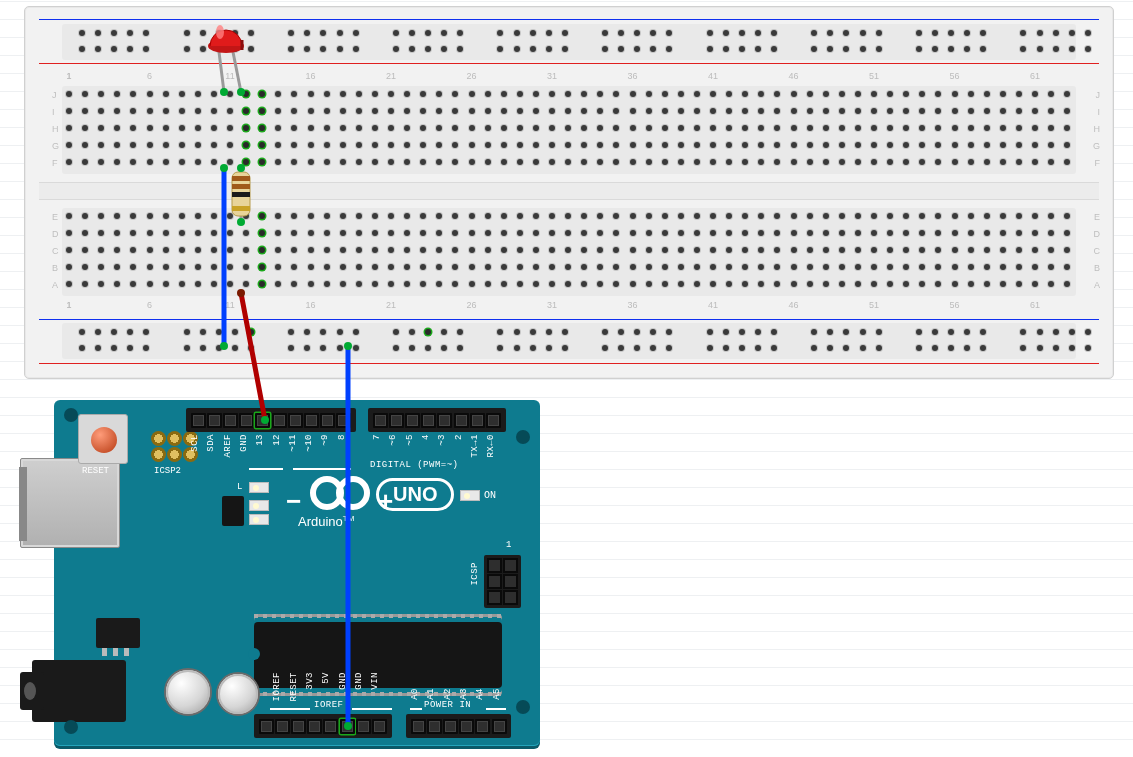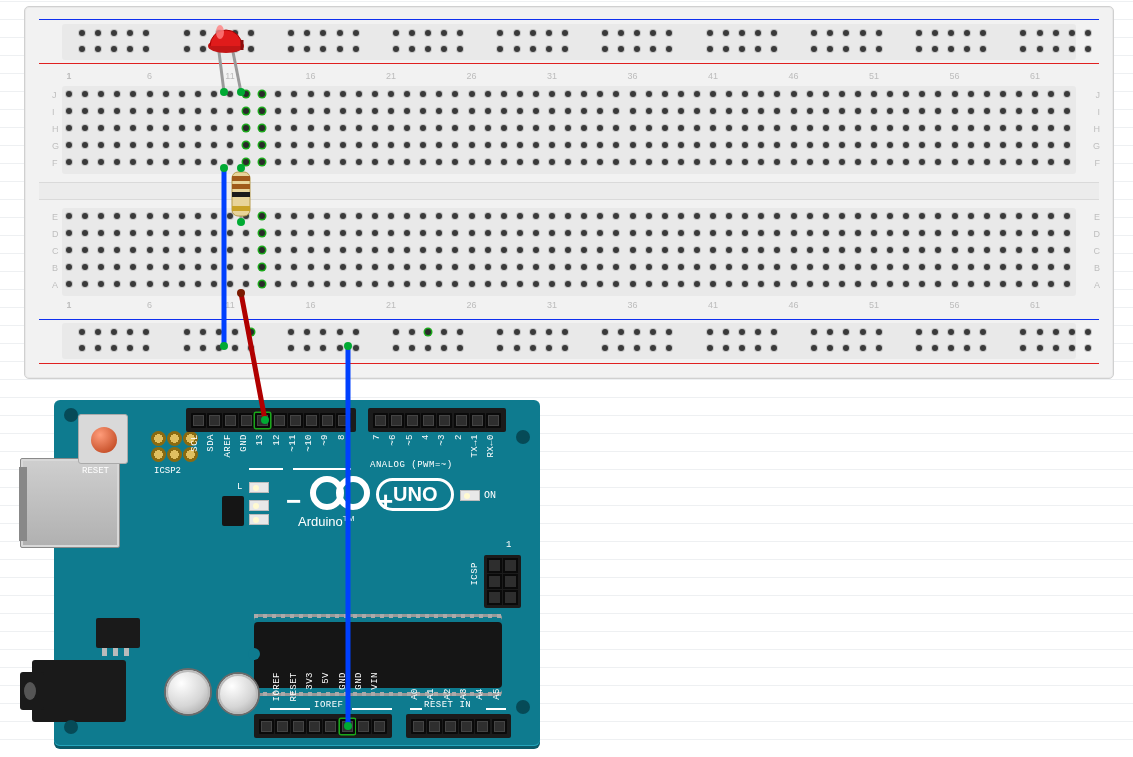--- a/index.html
+++ b/index.html
@@ -1104,21 +1104,21 @@
         <div class="pin"></div>
         <div class="pin"></div>
         <div class="pin"></div>
         <div class="pin"></div>
         <div class="pin"></div>
         <div class="pin"></div>
         <div class="pin"></div>
         <div class="pin"></div>
       </div>
 
-    <div class="plabel" style="left:316px;top:60px">ANALOG (PWM=~)</div>
+    <div class="plabel" style="left:316px;top:60px">DIGITAL (PWM=~)</div>
 
     <div class="line" style="left:239px;top:68px;width:58px"></div>
     <div class="line" style="left:195px;top:68px;width:34px"></div>
 
     <div class="smdled" style="left:195px;top:82px"></div>
     <div class="plabel" style="left:183px;top:82px">L</div>
     <div class="smdled" style="left:195px;top:100px"></div>
     <div class="plabel" style="left:176px;top:100px">TX</div>
     <div class="smdled" style="left:195px;top:114px"></div>
     <div class="plabel" style="left:176px;top:114px">RX</div>
@@ -1178,21 +1178,21 @@
 
     <div class="header" id="hdrAN" style="left:352px;top:314px;">
         <div class="pin"></div>
         <div class="pin"></div>
         <div class="pin"></div>
         <div class="pin"></div>
         <div class="pin"></div>
         <div class="pin"></div>
       </div>
 
-    <div class="plabel" style="left:370px;top:300px">RESET IN</div>
+    <div class="plabel" style="left:370px;top:300px">POWER IN</div>
     <div class="line" style="left:356px;top:308px;width:12px"></div>
     <div class="line" style="left:432px;top:308px;width:20px"></div>
 
     <div style="position:absolute;width:14px;height:14px;border-radius:50%;
       background:#064a57;left:10px;top:8px"></div>
     <div style="position:absolute;width:14px;height:14px;border-radius:50%;
       background:#064a57;left:10px;top:320px"></div>
     <div style="position:absolute;width:14px;height:14px;border-radius:50%;
       background:#064a57;left:462px;top:30px"></div>
     <div style="position:absolute;width:14px;height:14px;border-radius:50%;

